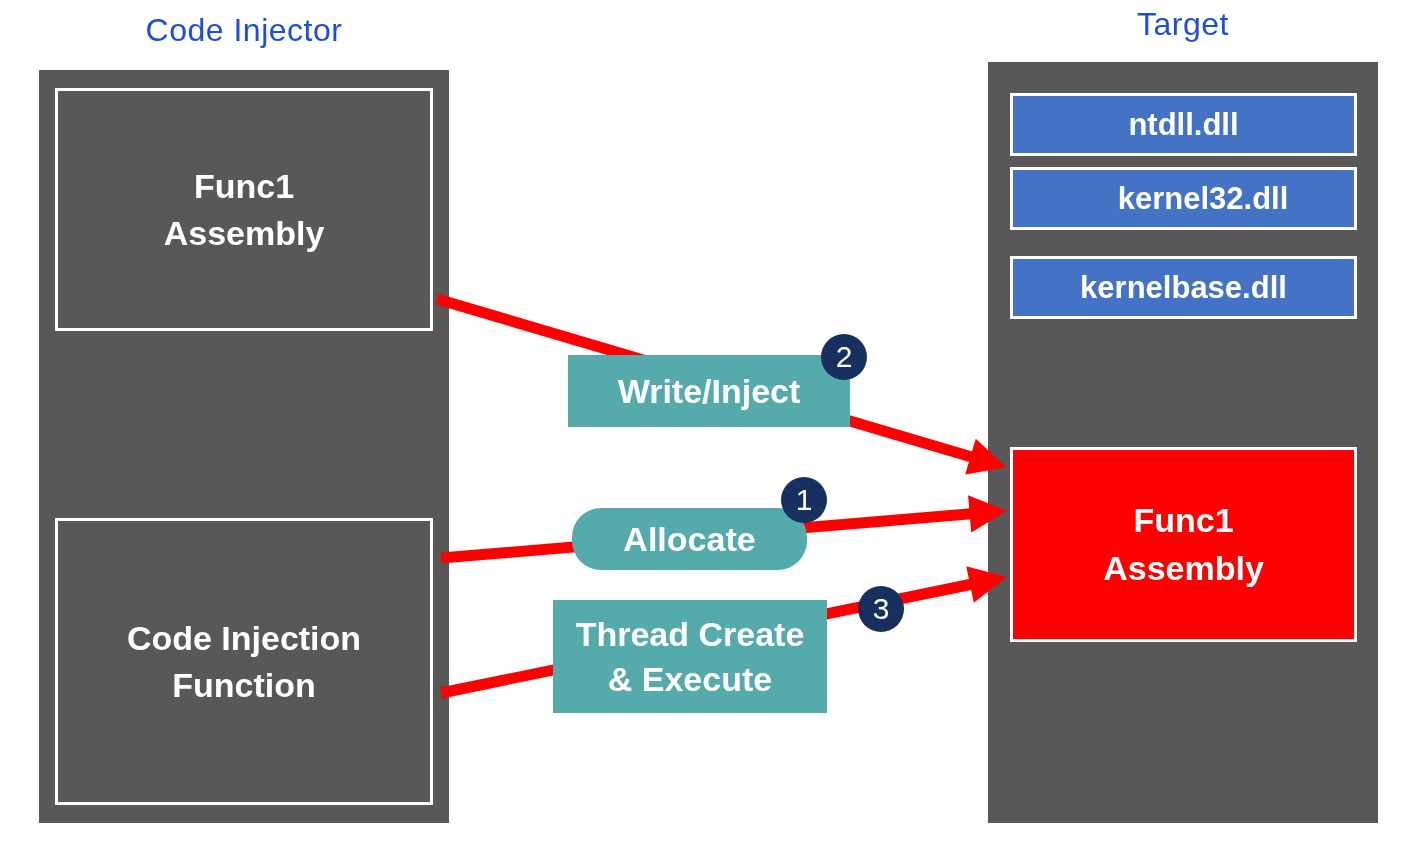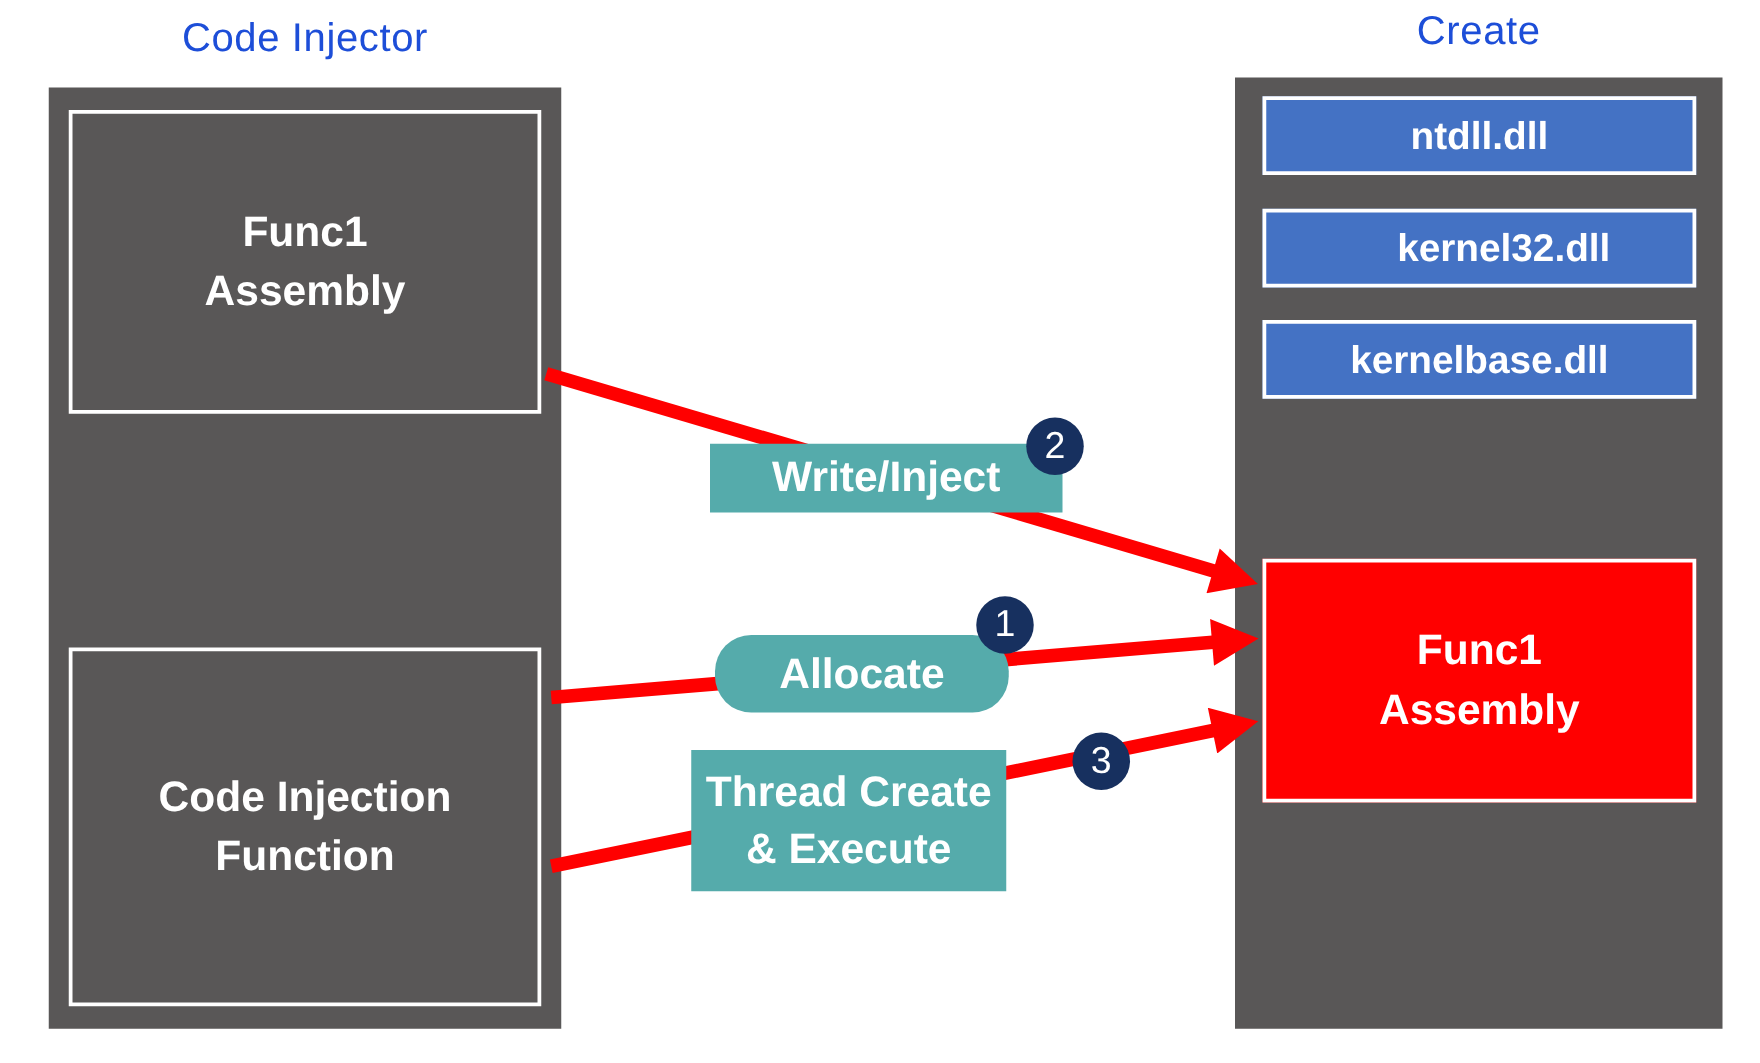--- a/index.html
+++ b/index.html
@@ -60,21 +60,21 @@
     background: #4472C4;
     border: 3px solid #ffffff;
     color: #ffffff;
     font-size: 31px;
     font-weight: 700;
     display: flex;
     align-items: center;
     justify-content: center;
     z-index: 2;
   }
-  .dll-1 { top: 77px; }
+  .dll-1 { top: 93px; }
   .dll-2 { top: 167px; padding-left: 39px; }
   .dll-3 { top: 256px; }
   .dll-4 { top: 350px; }
 
   .injected-box {
     position: absolute;
     left: 1010px;
     top: 447px;
     width: 347px;
     height: 195px;
@@ -108,23 +108,23 @@
     font-size: 34px;
     font-weight: 700;
     line-height: 1.3;
     text-align: center;
     display: flex;
     align-items: center;
     justify-content: center;
     white-space: pre-line;
     z-index: 6;
   }
-  .label-write-inject { left: 568px; top: 355px; width: 282px; height: 55px;  }
+  .label-write-inject { left: 568px; top: 355px; width: 282px; height: 72px;  }
   .label-allocate     { left: 572px; top: 508px; width: 235px; height: 62px; border-radius: 29px;  }
-  .label-thread       { left: 553px; top: 600px; width: 252px; height: 113px; }
+  .label-thread       { left: 553px; top: 600px; width: 274px; height: 113px; }
 
   .step-circle {
     position: absolute;
     width: 46px;
     height: 46px;
     border-radius: 50%;
     background: #17305F;
     color: #ffffff;
     font-size: 30px;
     font-weight: 400;
@@ -136,21 +136,21 @@
   .circle-1 { left: 781px; top: 477px; }
   .circle-2 { left: 821px; top: 334px; }
   .circle-3 { left: 858px; top: 586px; }
 </style>
 </head>
 <body>
 
 <div class="stage">
 
   <div class="diagram-title title-left">Code Injector</div>
-  <div class="diagram-title title-right">Create</div>
+  <div class="diagram-title title-right">Target</div>
 
   <div class="panel panel-left"></div>
   <div class="inner-box box-func1-src">Func1
 Assembly</div>
   <div class="inner-box box-cif">Code Injection
 Function</div>
 
   <div class="panel panel-right"></div>
   <div class="dll-box dll-1">ntdll.dll</div>
   <div class="dll-box dll-2">kernel32.dll</div>

